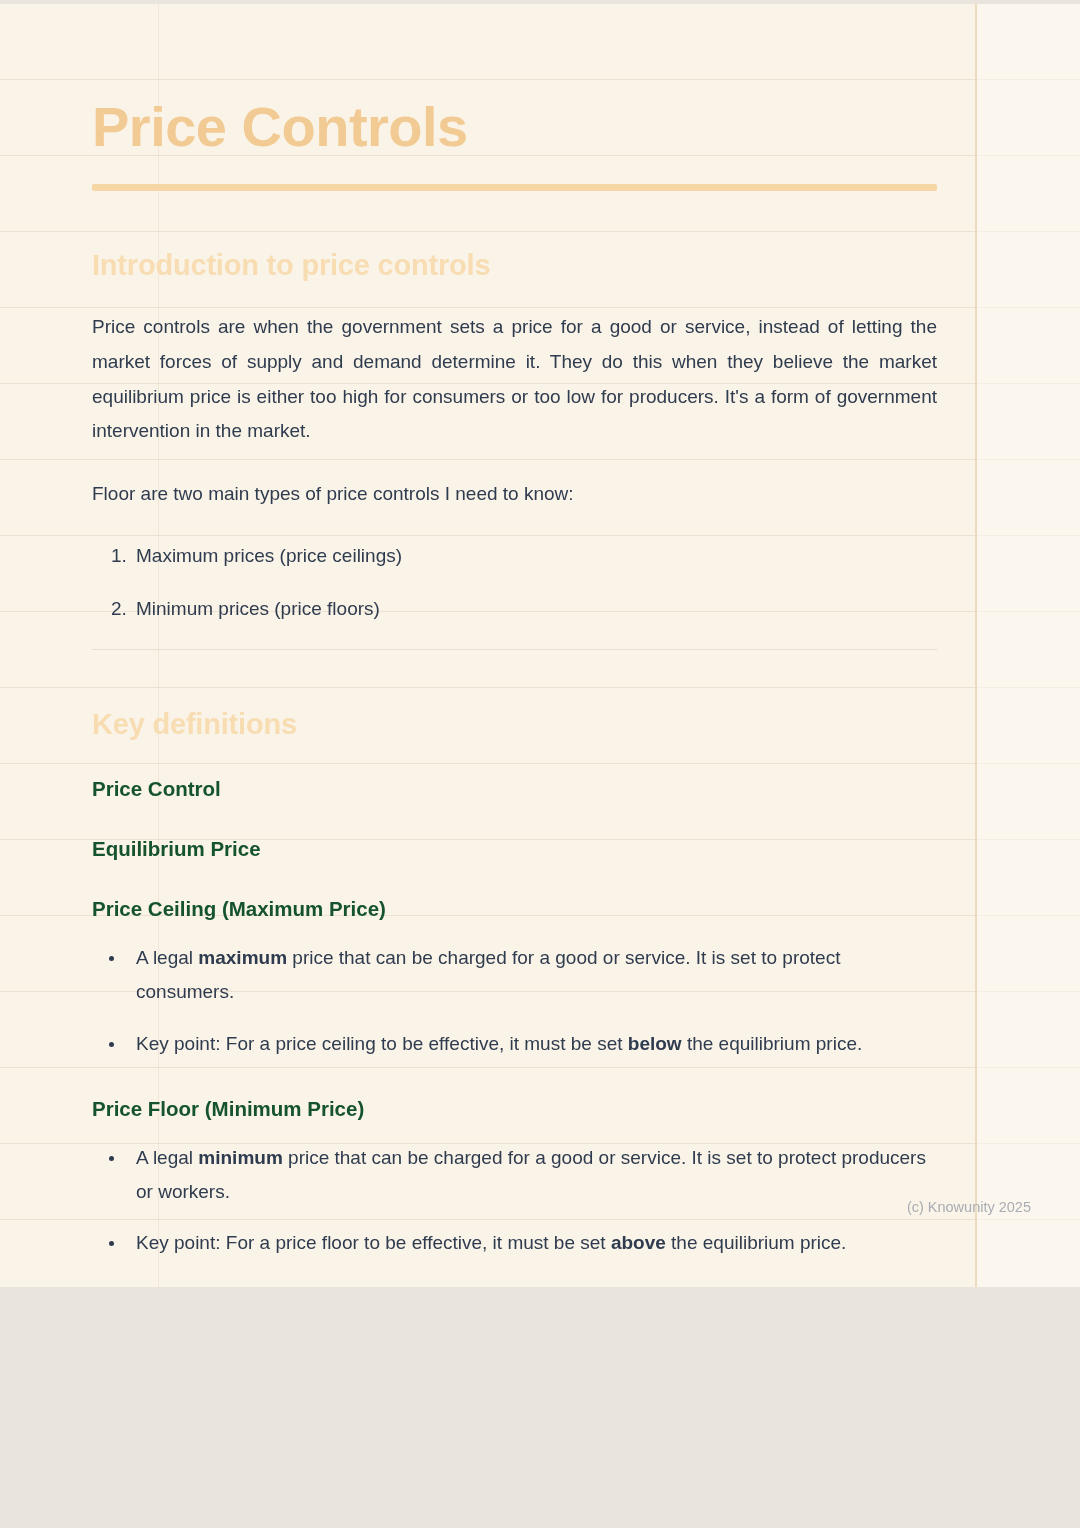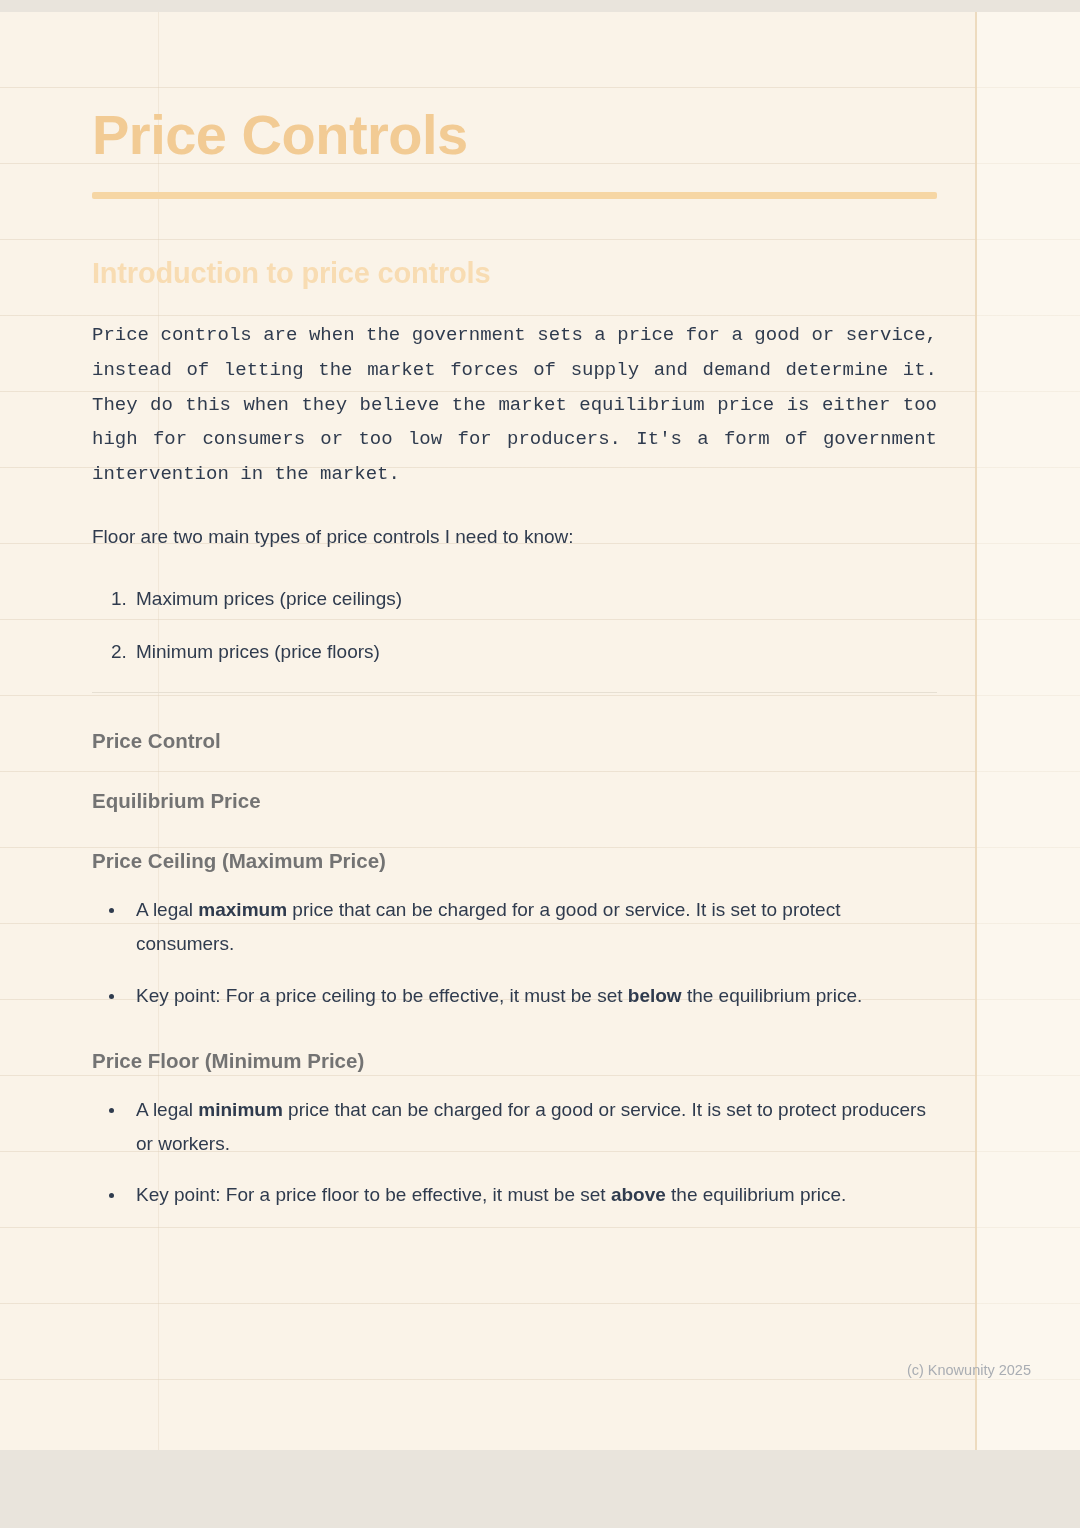--- a/index.html
+++ b/index.html
@@ -2,22 +2,22 @@
 <html><head>
 <meta charset="utf-8">
 <style>
   * { margin: 0; padding: 0; box-sizing: border-box; }
   html, body { background: #e9e4dc; }
   body { font-family: "Liberation Sans", sans-serif; }
 
   .page {
     position: relative;
     width: 1080px;
-    height: 1438px;
-    margin: 12px auto;
+    height: 1283px;
+    margin: 4px auto;
     background: #FAF3E8;
     overflow: hidden;
   }
 
   
   .ruled-lines {
     position: absolute;
     inset: 0;
     background: repeating-linear-gradient(
       to bottom,
@@ -80,21 +80,21 @@
     margin-top: 58px;
     letter-spacing: -0.2px;
   }
 
   p.para {
     font-size: 19px;
     line-height: 1.84;
     color: #2F3B4E;
     margin-top: 28px;
   }
-  p.para.justify { text-align: justify; font-family: Liberation Mono, monospace; }
+  p.para.justify { text-align: justify; }
 
   ol.types-list {
     margin: 30px 0 0 14px;
     padding-left: 26px;
     font-size: 19px;
     color: #2F3B4E;
   }
   ol.types-list li {
     margin-bottom: 24px;
     line-height: 1.5;
@@ -103,21 +103,21 @@
 
   hr.divider {
     border: none;
     border-top: 1px solid #E6DFD2;
     margin-top: 26px;
   }
 
   h3.definition-term {
     font-size: 20.5px;
     font-weight: 700;
-    color: #737373;
+    color: #14532d;
     margin-top: 36px;
   }
 
   ul.bullets {
     margin: 20px 0 0 14px;
     padding-left: 20px;
     font-size: 19px;
     color: #2F3B4E;
   }
   ul.bullets li {
@@ -157,20 +157,21 @@
 
     <p class="para">Floor are two main types of price controls I need to know:</p>
 
     <ol class="types-list" id="types-list">
         <li>Maximum prices (price ceilings)</li>
         <li>Minimum prices (price floors)</li>
       </ol>
 
     <hr class="divider">
 
+    <h2 class="section-heading">Key definitions</h2>
 
     <div id="definitions">
         <h3 class="definition-term">Price Control</h3>
         <h3 class="definition-term">Equilibrium Price</h3>
         <h3 class="definition-term">Price Ceiling (Maximum Price)</h3>
         <ul class="bullets">
           <li><span>A legal </span><span class="b">maximum</span><span> price that can be charged for a good or service. It is set to protect consumers.</span></li>
           <li><span class="i">Key point:</span><span> For a price ceiling to be effective, it must be set </span><span class="b">below</span><span> the equilibrium price.</span></li>
         </ul>
         <h3 class="definition-term">Price Floor (Minimum Price)</h3>

